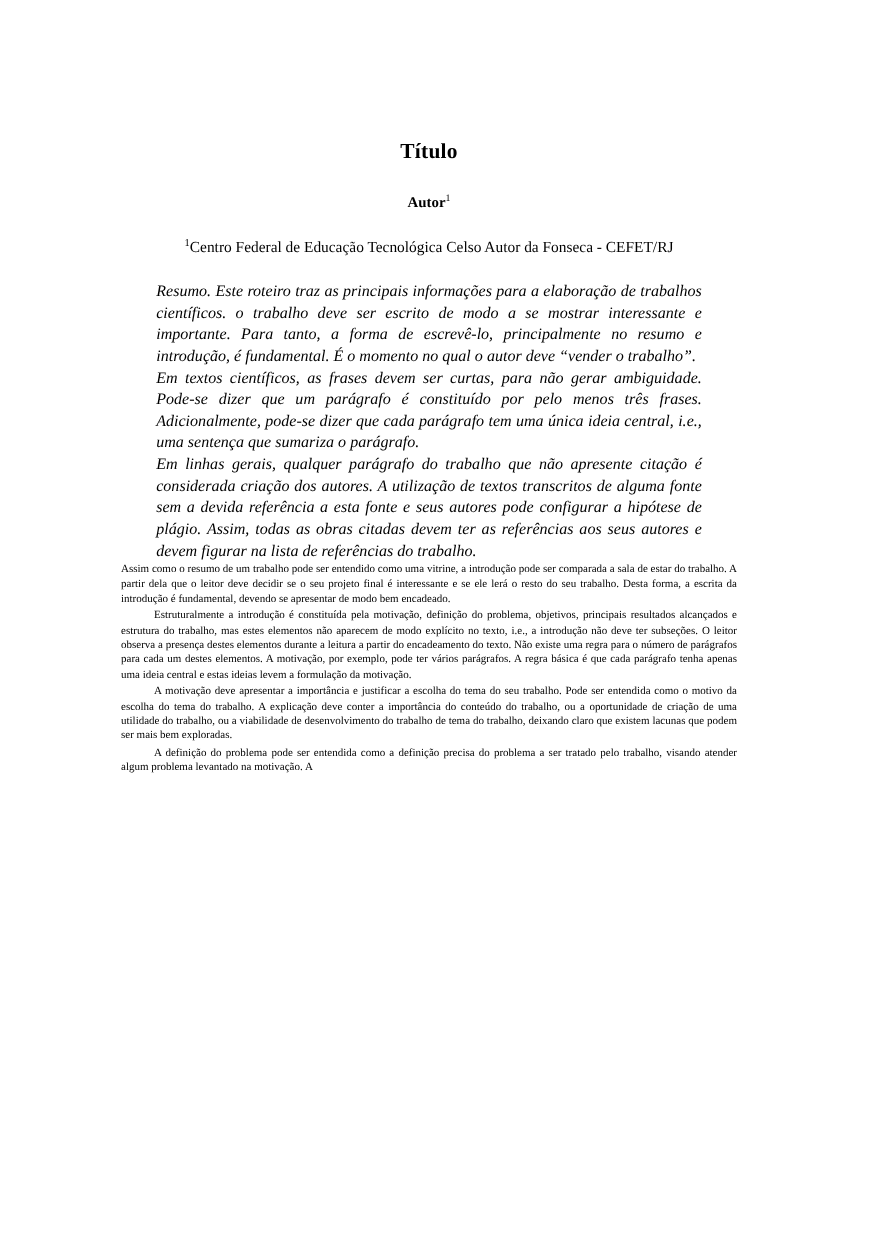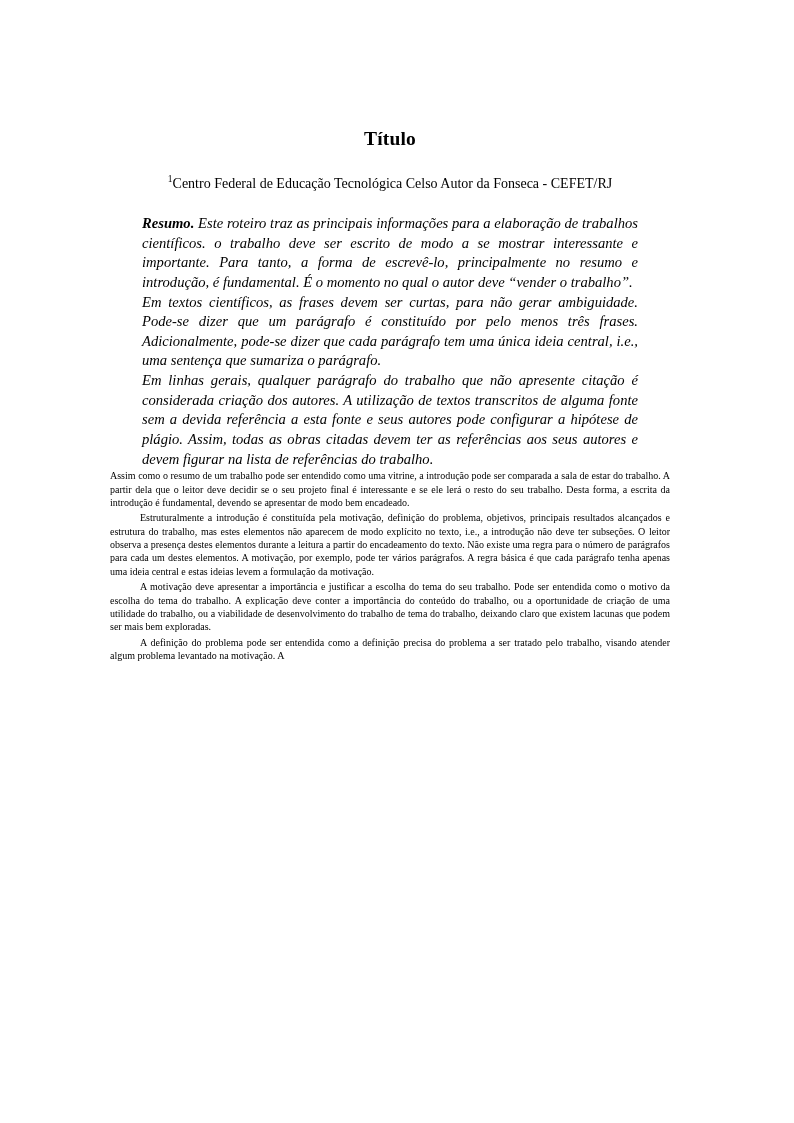--- a/index.html
+++ b/index.html
@@ -66,21 +66,21 @@
     font-style: italic;
     font-size: 14.6px;
     line-height: 1.345;
     text-align: justify;
   }
   .abstract p {
     margin: 0;
     text-indent: 0;
   }
   .abstract .lead-label {
-    font-weight: bold;
+    font-weight: normal;
     font-style: italic;
   }
 
   
   .section-heading {
     font-size: 16px;
     font-weight: bold;
     margin: 30px 0 10px 0;
   }
   .section-heading .num {
@@ -101,20 +101,23 @@
     text-indent: 0;
   }
 </style>
 </head>
 <body>
 
 <div class="page">
 
   <h1 class="title">Título</h1>
 
+  <div class="author">
+    <span>Autor</span><sup>1</sup>
+  </div>
 
   <div class="affiliation">
     <sup>1</sup><span>Centro Federal de Educação Tecnológica Celso Autor da Fonseca - CEFET/RJ</span>
   </div>
 
 
   <div class="abstract">
     <p><span class="lead-label">Resumo.</span> <span>Este roteiro traz as principais informações para a elaboração de trabalhos científicos. o trabalho deve ser escrito de modo a se mostrar interessante e importante. Para tanto, a forma de escrevê-lo, principalmente no resumo e introdução, é fundamental. É o momento no qual o autor deve “vender o trabalho”.</span></p>
     <p>Em textos científicos, as frases devem ser curtas, para não gerar ambiguidade. Pode-se dizer que um parágrafo é constituído por pelo menos três frases. Adicionalmente, pode-se dizer que cada parágrafo tem uma única ideia central, i.e., uma sentença que sumariza o parágrafo.</p>
     <p>Em linhas gerais, qualquer parágrafo do trabalho que não apresente citação é considerada criação dos autores. A utilização de textos transcritos de alguma fonte sem a devida referência a esta fonte e seus autores pode configurar a hipótese de plágio. Assim, todas as obras citadas devem ter as referências aos seus autores e devem figurar na lista de referências do trabalho.</p>

